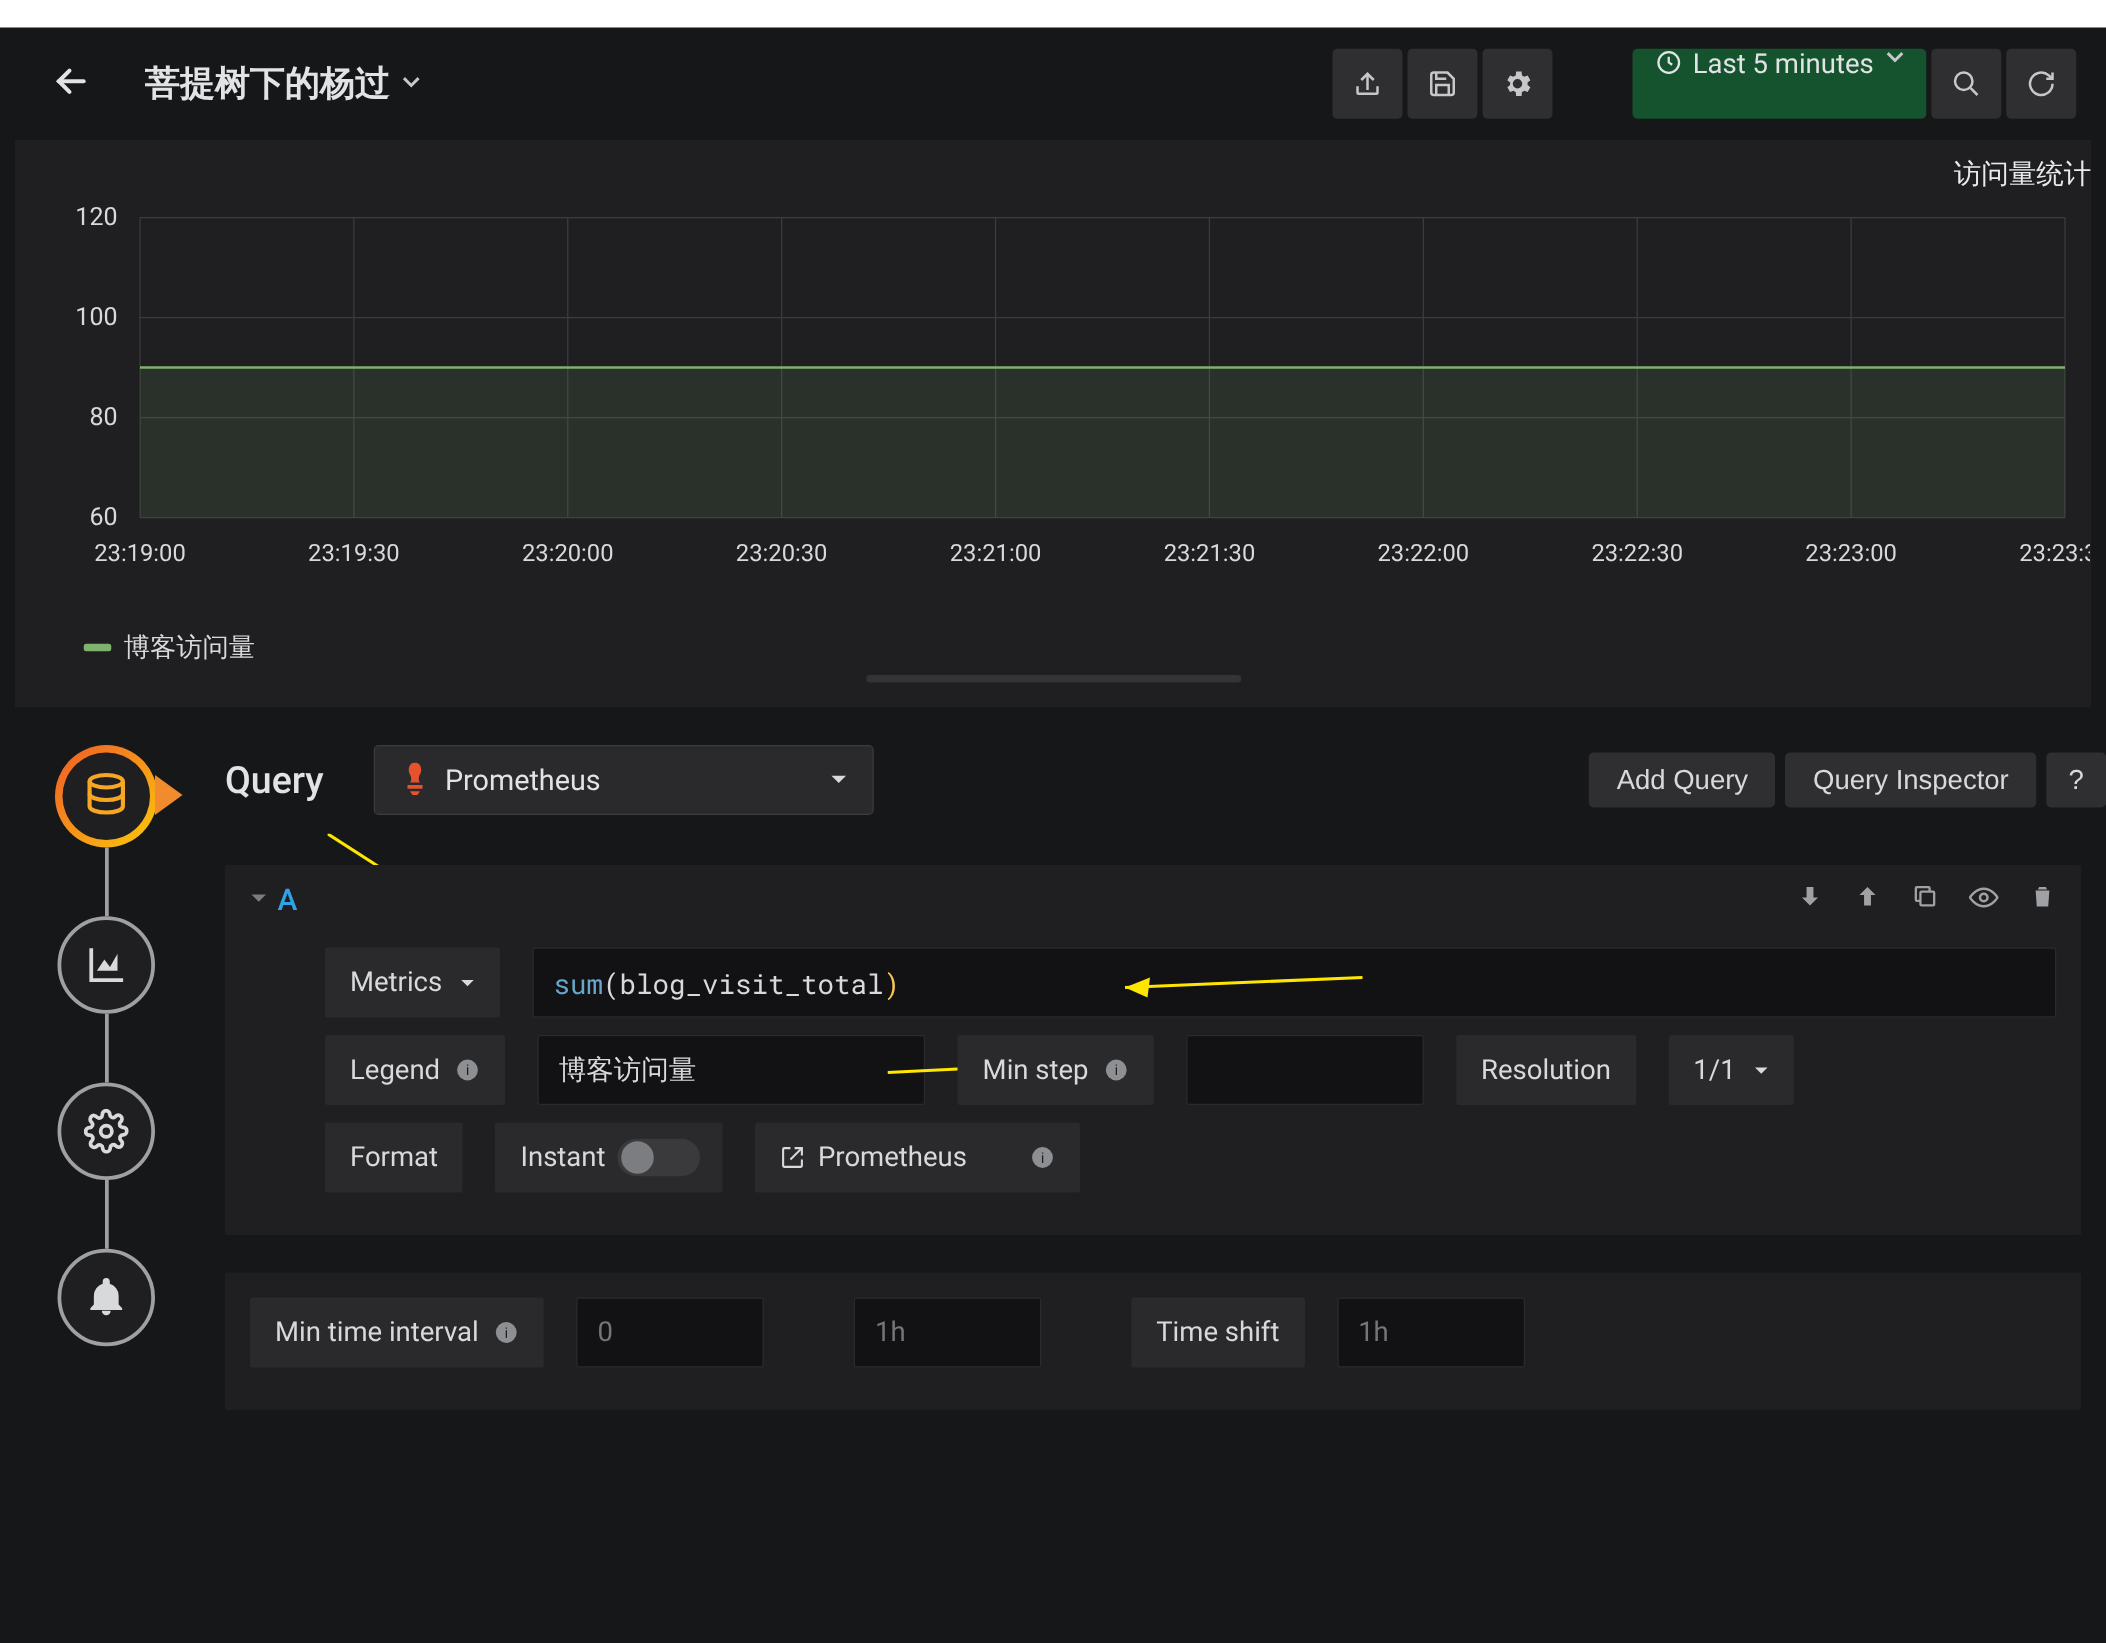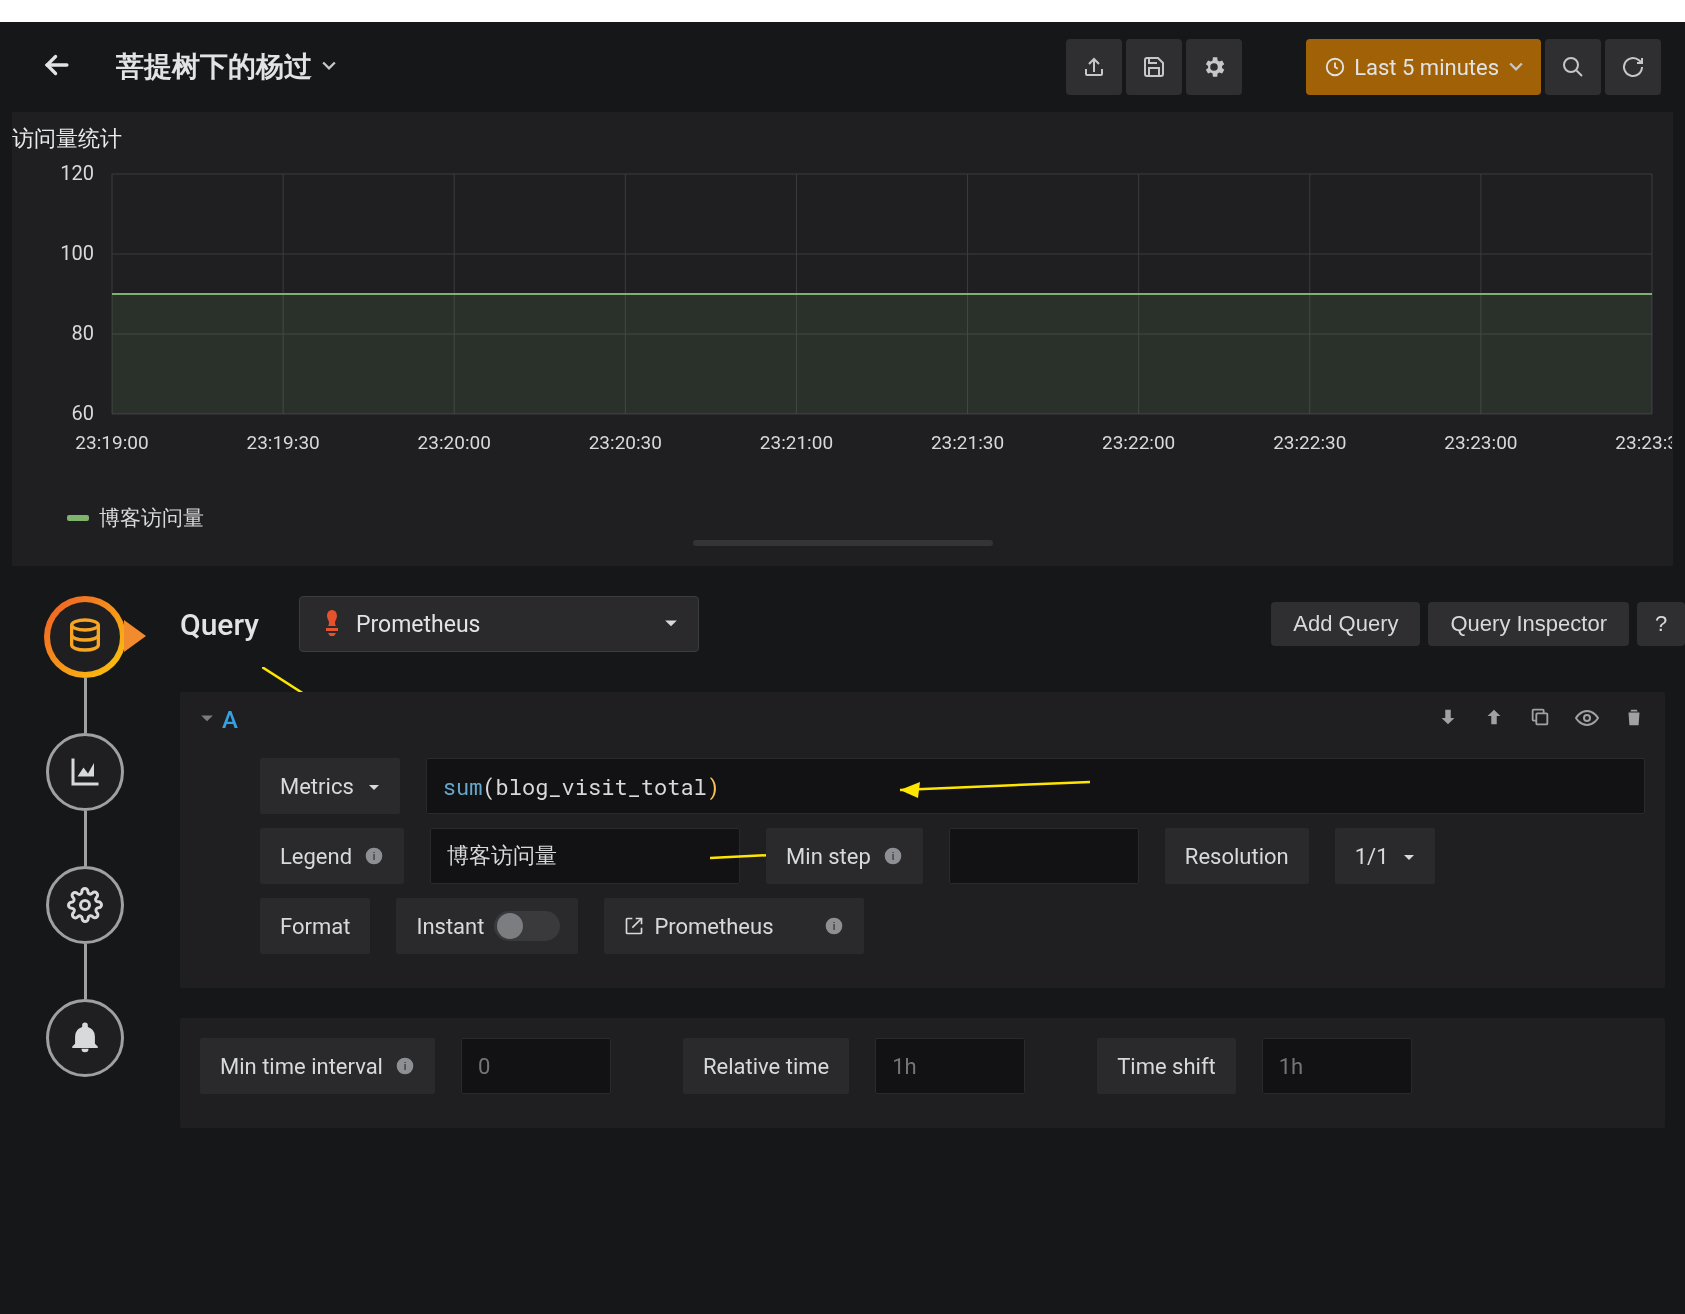--- a/index.html
+++ b/index.html
@@ -25,32 +25,32 @@
   .title-wrap { display: flex; align-items: center; cursor: pointer; }
   .title-text { font-size: 28px; font-weight: 700; color: #e2e3e5; margin-left: 17px; }
   .title-caret { margin-left: 10px; }
   .header-spacer { flex: 1; }
   .hdr-btn {
     width: 56px; height: 56px; background: #2f2f32; border-radius: 4px;
     display: inline-flex; align-items: center; justify-content: center;
     margin-right: 4px; color: #c7c7c9; cursor: pointer;
   }
   .time-picker {
-    height: 56px; background: #a16207; border-radius: 4px;
-    display: inline-flex; align-items: center; padding: 0 18px;
+    height: 56px; background: #14532d; border-radius: 4px;
+    display: inline-flex; align-items: flex-start; padding: 0 18px;
     margin-right: 4px; cursor: pointer; font-size: 22px; color: #e2e3e5;
   }
   .time-picker span.txt { margin: 0 10px 0 8px; }
 
   
   .panel {
     margin: 0 12px; background: #1f1f22; border-radius: 0;
     padding: 12px 0 20px 0; position: relative;
   }
-  .panel-title { text-align: left; font-size: 22px; color: #e9eaec; margin-bottom: 10px; }
+  .panel-title { text-align: right; font-size: 22px; color: #e9eaec; margin-bottom: 10px; }
   .chart-wrap { position: relative; height: 330px; }
   .chart-svg { display: block; }
   .legend-row { display:flex; align-items:center; padding: 0 55px; margin-top:10px; }
   .legend-swatch { width: 22px; height: 6px; background: #7eb26d; border-radius: 2px; margin-right: 10px; }
   .legend-label { font-size: 21px; color: #d8d9da; }
   .drag-handle { width: 300px; height: 6px; background: #343437; border-radius: 3px; margin: 8px auto 0; }
 
   
   .query-area { padding: 30px 0 0 180px; position: relative; }
   .side-nav {
@@ -419,21 +419,20 @@
           <span>Min time interval</span>
           <span class="info-icon">
               <svg width="20" height="20" viewBox="0 0 24 24" fill="#8e8f93">
                 <circle cx="12" cy="12" r="10"></circle>
                 <text x="12" y="17" text-anchor="middle" fill="#1f1f22" font-size="14" font-family="sans-serif">i</text>
               </svg>
             </span>
         </span>
         <input class="f-input" style="width: 150px; color: rgb(122, 124, 128);" placeholder="0">
         <span style="width:20px"></span>
-        <span class="f-label">Relative time</span>
         <input class="f-input" style="width: 150px; color: rgb(122, 124, 128);" placeholder="1h">
         <span style="width:20px"></span>
         <span class="f-label">Time shift</span>
         <input class="f-input" style="width: 150px; color: rgb(122, 124, 128);" placeholder="1h">
       </div>
     </div>
   </div>
 </div>
 
 </body></html>

